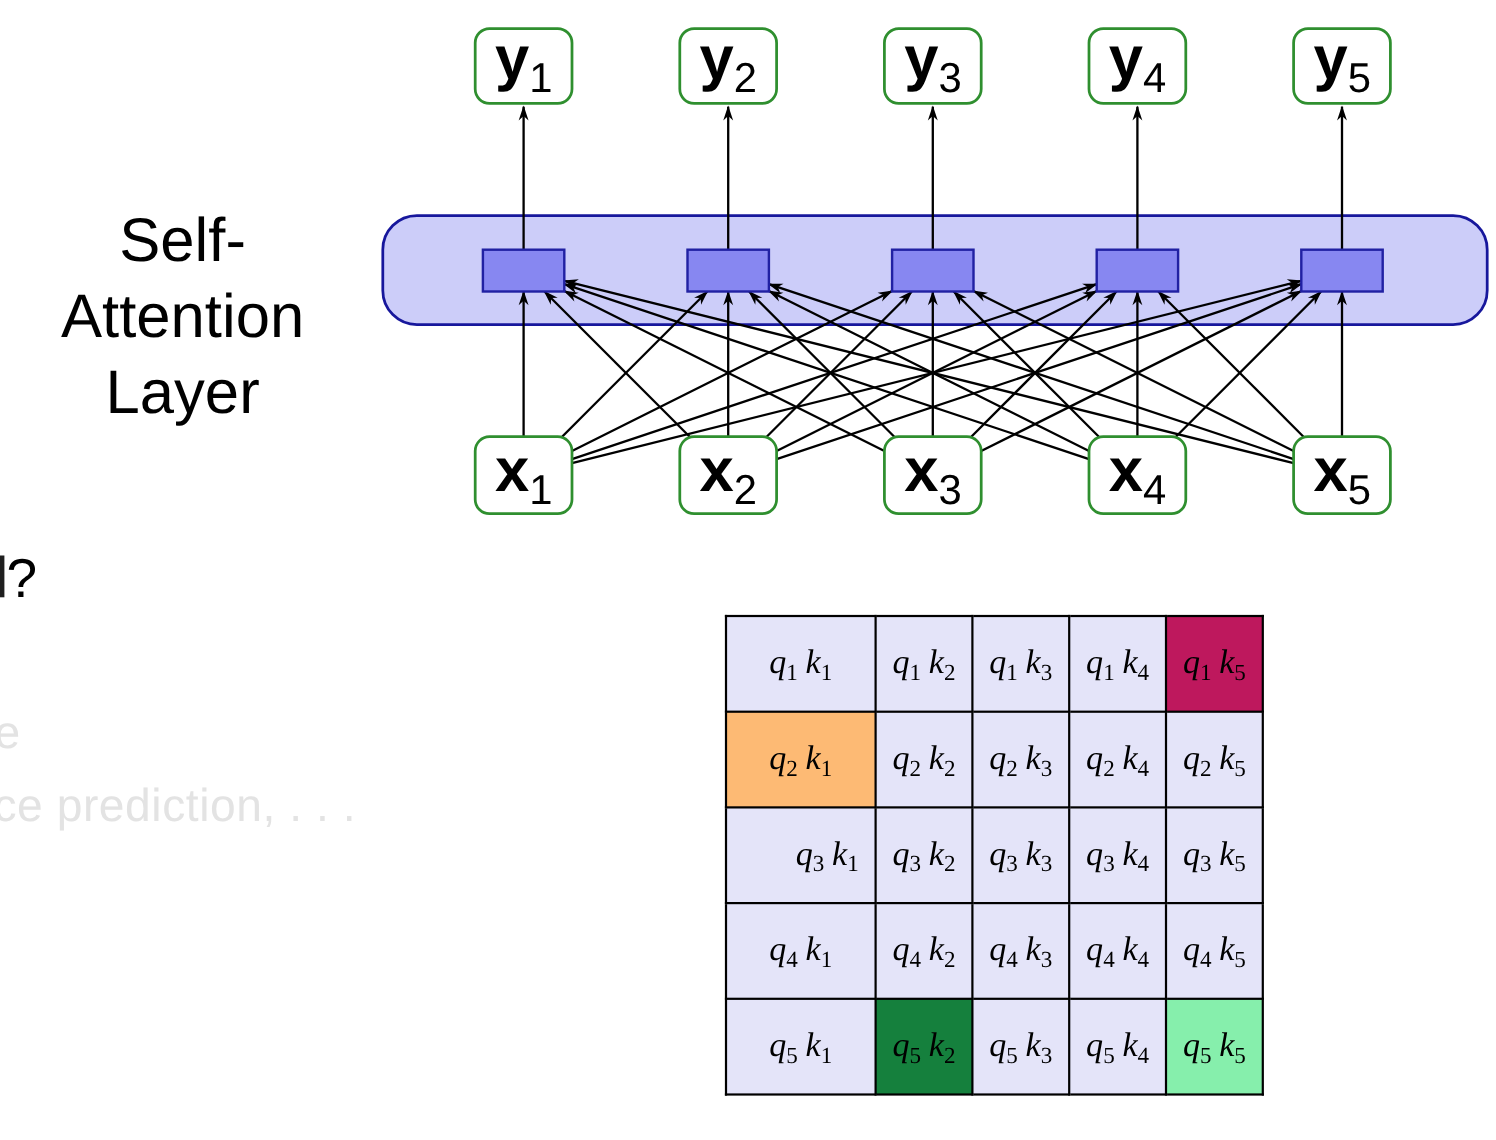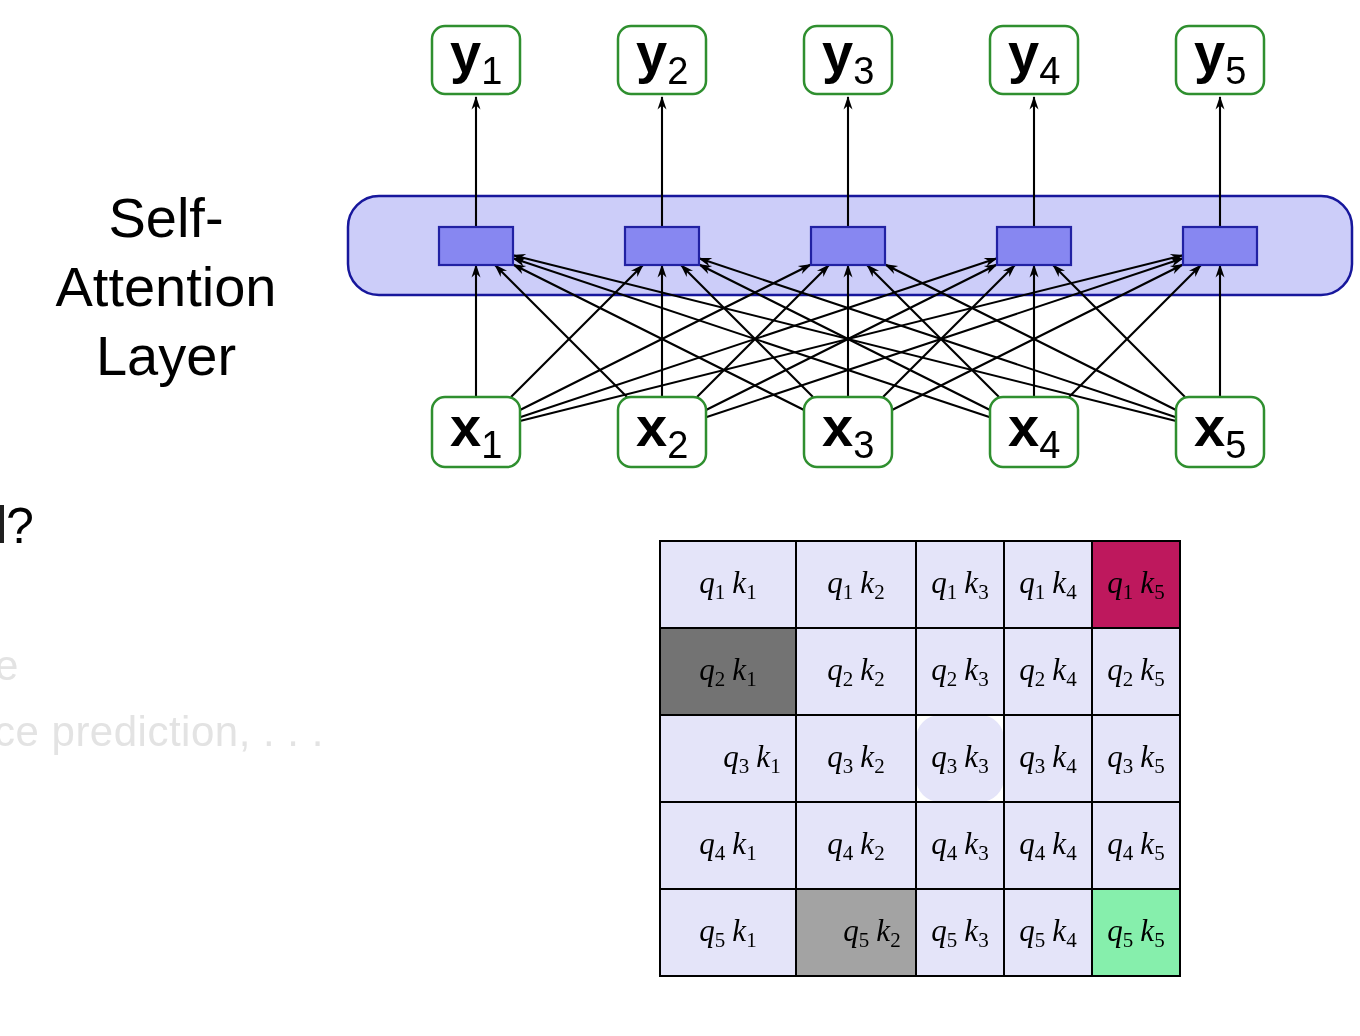--- a/index.html
+++ b/index.html
@@ -9,21 +9,21 @@
   }
   #diagram-svg{position:absolute;left:0;top:0}
   #layer-label{
     position:absolute;left:0;top:183px;width:332px;text-align:center;
     font-size:56px;line-height:69px;color:#000;
   }
   #frag-bar{position:absolute;left:0;top:505px;width:4px;height:38px;background:#1f1f1f}
   #frag-question{position:absolute;left:6px;top:501px;font-size:50px;line-height:1}
   #frag-dim1{position:absolute;left:-5px;top:645px;font-size:42px;line-height:1}
   #frag-dim2{position:absolute;left:-6px;top:711px;font-size:42px;line-height:1;letter-spacing:.5px;white-space:pre}
-  #matrix-table{position:absolute;left:659px;top:540px;border-collapse:collapse;border:2px solid #0369a1}
+  #matrix-table{position:absolute;left:659px;top:559px;border-collapse:collapse;border:2px solid #0369a1}
   #matrix-table td{
     width:86px;height:85px;border:2px solid #000;text-align:center;
     vertical-align:middle;padding:0;
   }
   .mi{font-family:"Liberation Serif",serif;font-style:italic;font-size:31px}
   .mk{margin-left:7px}
   .msub{font-family:"Liberation Serif",serif;font-style:normal;font-size:21px;vertical-align:-6px}
 </style>
 </head>
 <body>
@@ -107,41 +107,41 @@
 <table id="matrix-table" style="border-color: rgb(0, 0, 0);">
   <tbody id="matrix-body">
       <tr>
         <td style="background: rgb(228, 228, 249); border-color: rgb(0, 0, 0);"><span class="mi">q</span><sub class="msub">1</sub><span class="mi mk">k</span><sub class="msub">1</sub></td>
         <td style="background: rgb(228, 228, 249); border-color: rgb(0, 0, 0);"><span class="mi">q</span><sub class="msub">1</sub><span class="mi mk">k</span><sub class="msub">2</sub></td>
         <td style="background: rgb(228, 228, 249); border-color: rgb(0, 0, 0);"><span class="mi">q</span><sub class="msub">1</sub><span class="mi mk">k</span><sub class="msub">3</sub></td>
         <td style="background: rgb(228, 228, 249); border-color: rgb(0, 0, 0);"><span class="mi">q</span><sub class="msub">1</sub><span class="mi mk">k</span><sub class="msub">4</sub></td>
         <td style="background: #be185d; border-color: rgb(0, 0, 0);"><span class="mi">q</span><sub class="msub">1</sub><span class="mi mk">k</span><sub class="msub">5</sub></td>
       </tr>
       <tr>
-        <td style="background: #737373; border-color: rgb(0, 0, 0); margin-top: 25px;"><span class="mi">q</span><sub class="msub">2</sub><span class="mi mk">k</span><sub class="msub">1</sub></td>
+        <td style="background: #fdba74; border-color: rgb(0, 0, 0); margin-top: 25px;"><span class="mi">q</span><sub class="msub">2</sub><span class="mi mk">k</span><sub class="msub">1</sub></td>
         <td style="background: rgb(228, 228, 249); border-color: rgb(0, 0, 0);"><span class="mi">q</span><sub class="msub">2</sub><span class="mi mk">k</span><sub class="msub">2</sub></td>
         <td style="background: rgb(228, 228, 249); border-color: rgb(0, 0, 0);"><span class="mi">q</span><sub class="msub">2</sub><span class="mi mk">k</span><sub class="msub">3</sub></td>
         <td style="background: rgb(228, 228, 249); border-color: rgb(0, 0, 0); margin-top: 16px;"><span class="mi">q</span><sub class="msub">2</sub><span class="mi mk">k</span><sub class="msub">4</sub></td>
         <td style="background: rgb(228, 228, 249); border-color: rgb(0, 0, 0);"><span class="mi">q</span><sub class="msub">2</sub><span class="mi mk">k</span><sub class="msub">5</sub></td>
       </tr>
       <tr>
         <td style="background: rgb(228, 228, 249); border-color: rgb(0, 0, 0); padding-left: 48px;"><span class="mi">q</span><sub class="msub">3</sub><span class="mi mk">k</span><sub class="msub">1</sub></td>
         <td style="background: rgb(228, 228, 249); border-color: rgb(0, 0, 0);"><span class="mi">q</span><sub class="msub">3</sub><span class="mi mk">k</span><sub class="msub">2</sub></td>
-        <td style="background: rgb(228, 228, 249); border-color: rgb(0, 0, 0); border-radius: 24px;"><span class="mi">q</span><sub class="msub">3</sub><span class="mi mk">k</span><sub class="msub">3</sub></td>
+        <td style="background: rgb(228, 228, 249); border-color: rgb(0, 0, 0);"><span class="mi">q</span><sub class="msub">3</sub><span class="mi mk">k</span><sub class="msub">3</sub></td>
         <td style="background: rgb(228, 228, 249); border-color: rgb(0, 0, 0);"><span class="mi">q</span><sub class="msub">3</sub><span class="mi mk">k</span><sub class="msub">4</sub></td>
         <td style="background: rgb(228, 228, 249); border-color: rgb(0, 0, 0);"><span class="mi">q</span><sub class="msub">3</sub><span class="mi mk">k</span><sub class="msub">5</sub></td>
       </tr>
       <tr>
         <td style="background: rgb(228, 228, 249); border-color: rgb(0, 0, 0);"><span class="mi">q</span><sub class="msub">4</sub><span class="mi mk">k</span><sub class="msub">1</sub></td>
         <td style="background: rgb(228, 228, 249); border-color: rgb(0, 0, 0);"><span class="mi">q</span><sub class="msub">4</sub><span class="mi mk">k</span><sub class="msub">2</sub></td>
         <td style="background: rgb(228, 228, 249); border-color: rgb(0, 0, 0);"><span class="mi">q</span><sub class="msub">4</sub><span class="mi mk">k</span><sub class="msub">3</sub></td>
         <td style="background: rgb(228, 228, 249); border-color: rgb(0, 0, 0);"><span class="mi">q</span><sub class="msub">4</sub><span class="mi mk">k</span><sub class="msub">4</sub></td>
         <td style="background: rgb(228, 228, 249); border-color: rgb(0, 0, 0);"><span class="mi">q</span><sub class="msub">4</sub><span class="mi mk">k</span><sub class="msub">5</sub></td>
       </tr>
       <tr>
         <td style="background: rgb(228, 228, 249); border-color: rgb(0, 0, 0);"><span class="mi">q</span><sub class="msub">5</sub><span class="mi mk">k</span><sub class="msub">1</sub></td>
-        <td style="background: #a3a3a3; border-color: rgb(0, 0, 0); padding-left: 32px;"><span class="mi">q</span><sub class="msub">5</sub><span class="mi mk">k</span><sub class="msub">2</sub></td>
+        <td style="background: #15803d; border-color: rgb(0, 0, 0);"><span class="mi">q</span><sub class="msub">5</sub><span class="mi mk">k</span><sub class="msub">2</sub></td>
         <td style="background: rgb(228, 228, 249); border-color: rgb(0, 0, 0);"><span class="mi">q</span><sub class="msub">5</sub><span class="mi mk">k</span><sub class="msub">3</sub></td>
         <td style="background: rgb(228, 228, 249); border-color: rgb(0, 0, 0);"><span class="mi">q</span><sub class="msub">5</sub><span class="mi mk">k</span><sub class="msub">4</sub></td>
         <td style="background: #86efac; border-color: rgb(0, 0, 0);"><span class="mi">q</span><sub class="msub">5</sub><span class="mi mk">k</span><sub class="msub">5</sub></td>
       </tr>
     </tbody>
 </table>
 
 </body></html>

